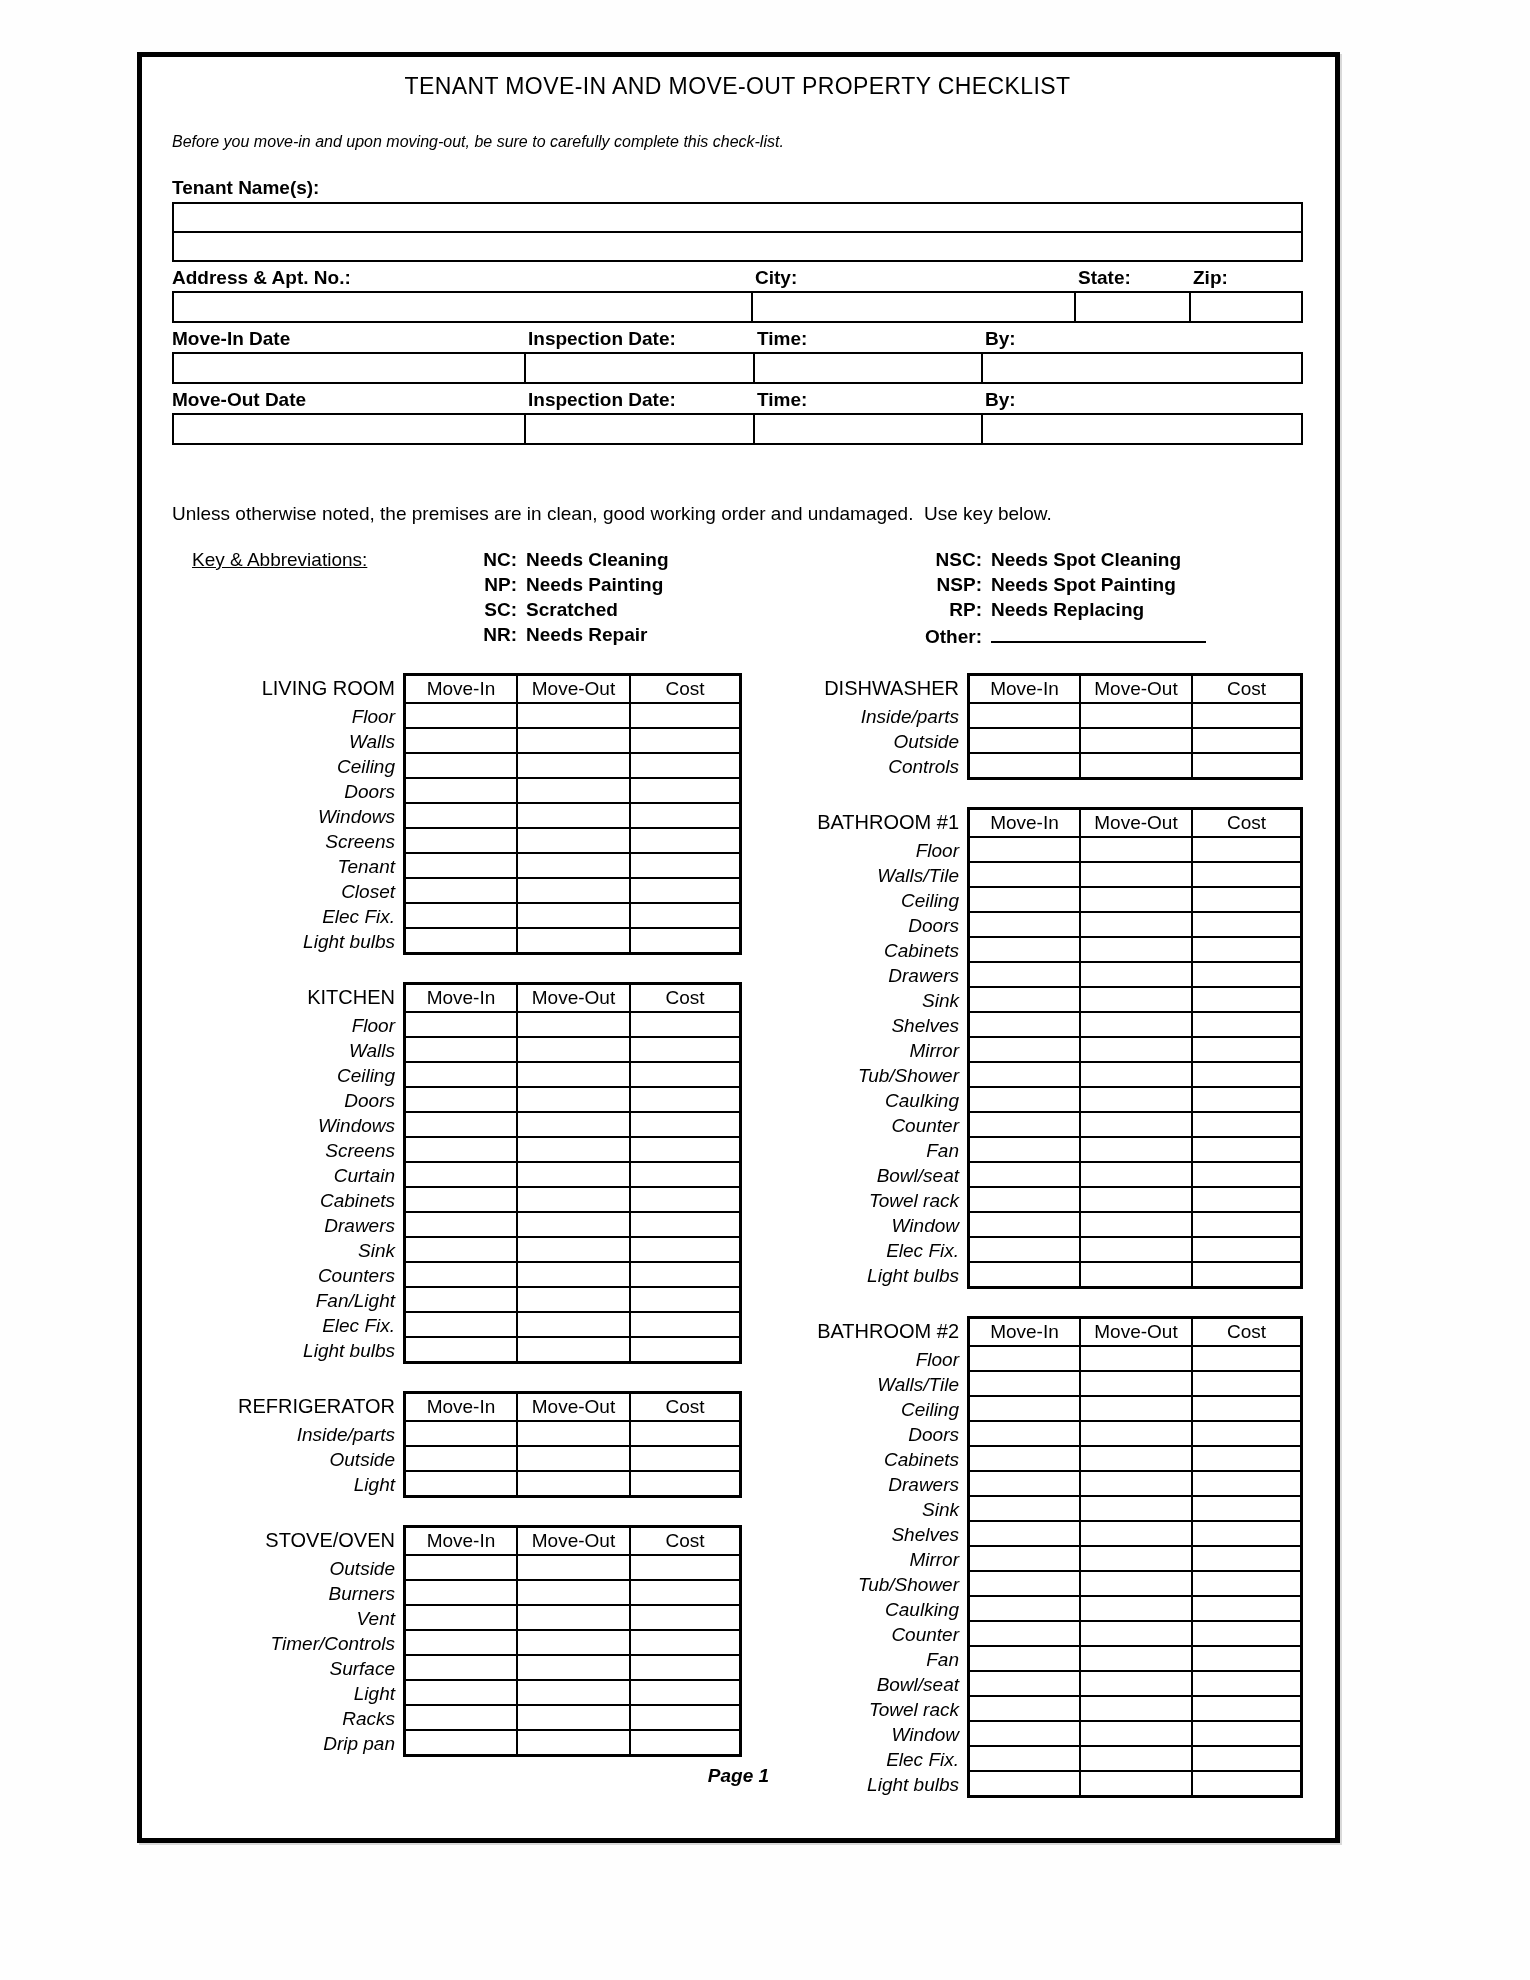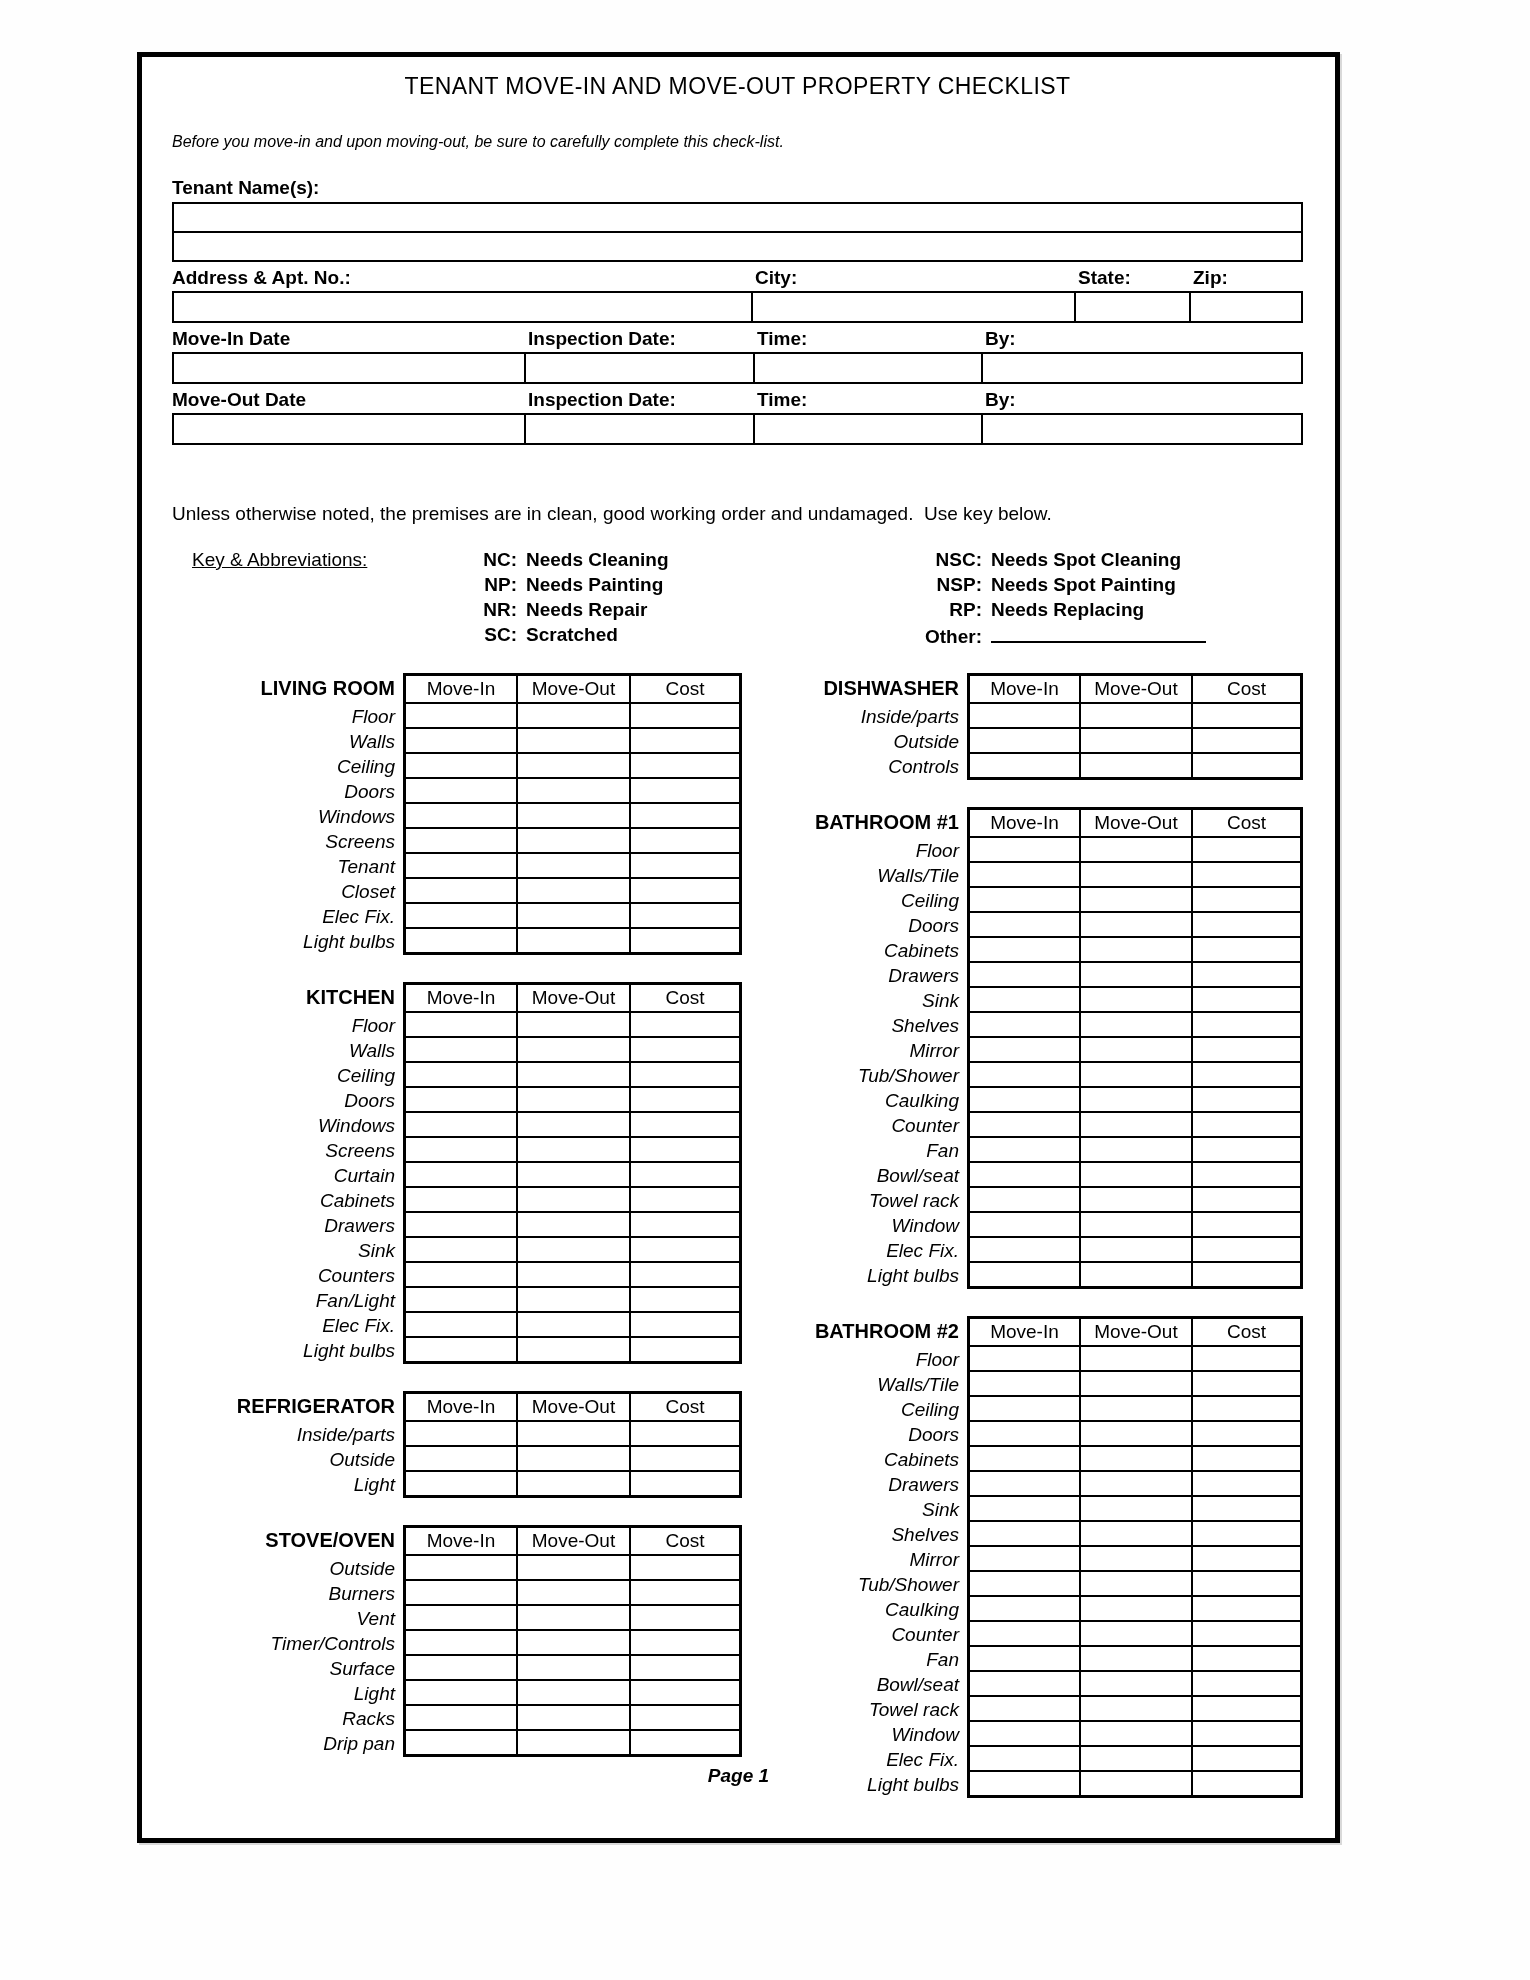--- a/index.html
+++ b/index.html
@@ -40,21 +40,21 @@
   .other-blank{display:inline-block;width:215px;height:19px;margin-left:9px;
                border-bottom:2px solid #000;vertical-align:baseline;}
 
   .checklist{display:flex;justify-content:space-between;margin-top:26px;}
   .ck-col.left{width:570px;}
   .ck-col.right{width:521px;}
   .section{display:flex;margin-bottom:27px;}
   .sec-labels{box-sizing:border-box;text-align:right;padding-right:8px;}
   .left .sec-labels{width:231px;}
   .right .sec-labels{width:185px;}
-  .sec-name{height:31px;line-height:30px;font-size:20px;font-weight:bold;white-space:nowrap;}
+  .sec-name{height:31px;line-height:30px;font-size:20px;font-weight:normal;white-space:nowrap;}
   .sec-row-label{height:25px;line-height:25px;font-size:19px;font-style:italic;white-space:nowrap;}
   .sec-table{flex:1;border:3px solid #000;background:#fff;}
   .t-row{display:grid;grid-template-columns:1fr 1.03fr 1fr;}
   .t-row + .t-row{border-top:2px solid #000;}
   .t-row > div + div{border-left:2px solid #000;}
   .t-head > div{height:26px;line-height:26px;text-align:center;font-size:19px;}
   .t-cell{height:23px;}
 
   .page-num{position:absolute;left:0;right:0;top:1708px;text-align:center;
             font-size:19px;font-weight:bold;font-style:italic;}
@@ -114,22 +114,22 @@
         <div></div>
       </div>
 
       <div class="notice">Unless otherwise noted, the premises are in clean, good working order and undamaged.  Use key below.</div>
 
       <div class="key">
         <div class="key-heading">Key &amp; Abbreviations:</div>
         <div class="key-col kA">
           <div class="kline"><span class="kabbr">NC:</span><span class="kmean">Needs Cleaning</span></div>
           <div class="kline"><span class="kabbr">NP:</span><span class="kmean">Needs Painting</span></div>
+          <div class="kline"><span class="kabbr">SC:</span><span class="kmean">Scratched</span></div>
           <div class="kline"><span class="kabbr">NR:</span><span class="kmean">Needs Repair</span></div>
-          <div class="kline"><span class="kabbr">SC:</span><span class="kmean">Scratched</span></div>
         </div>
         <div class="key-col kB">
           <div class="kline"><span class="kabbr">NSC:</span><span class="kmean">Needs Spot Cleaning</span></div>
           <div class="kline"><span class="kabbr">NSP:</span><span class="kmean">Needs Spot Painting</span></div>
           <div class="kline"><span class="kabbr">RP:</span><span class="kmean">Needs Replacing</span></div>
           <div class="kline"><span class="kabbr">Other:</span><span class="other-blank"></span></div>
         </div>
       </div>
 
       <div class="checklist">

